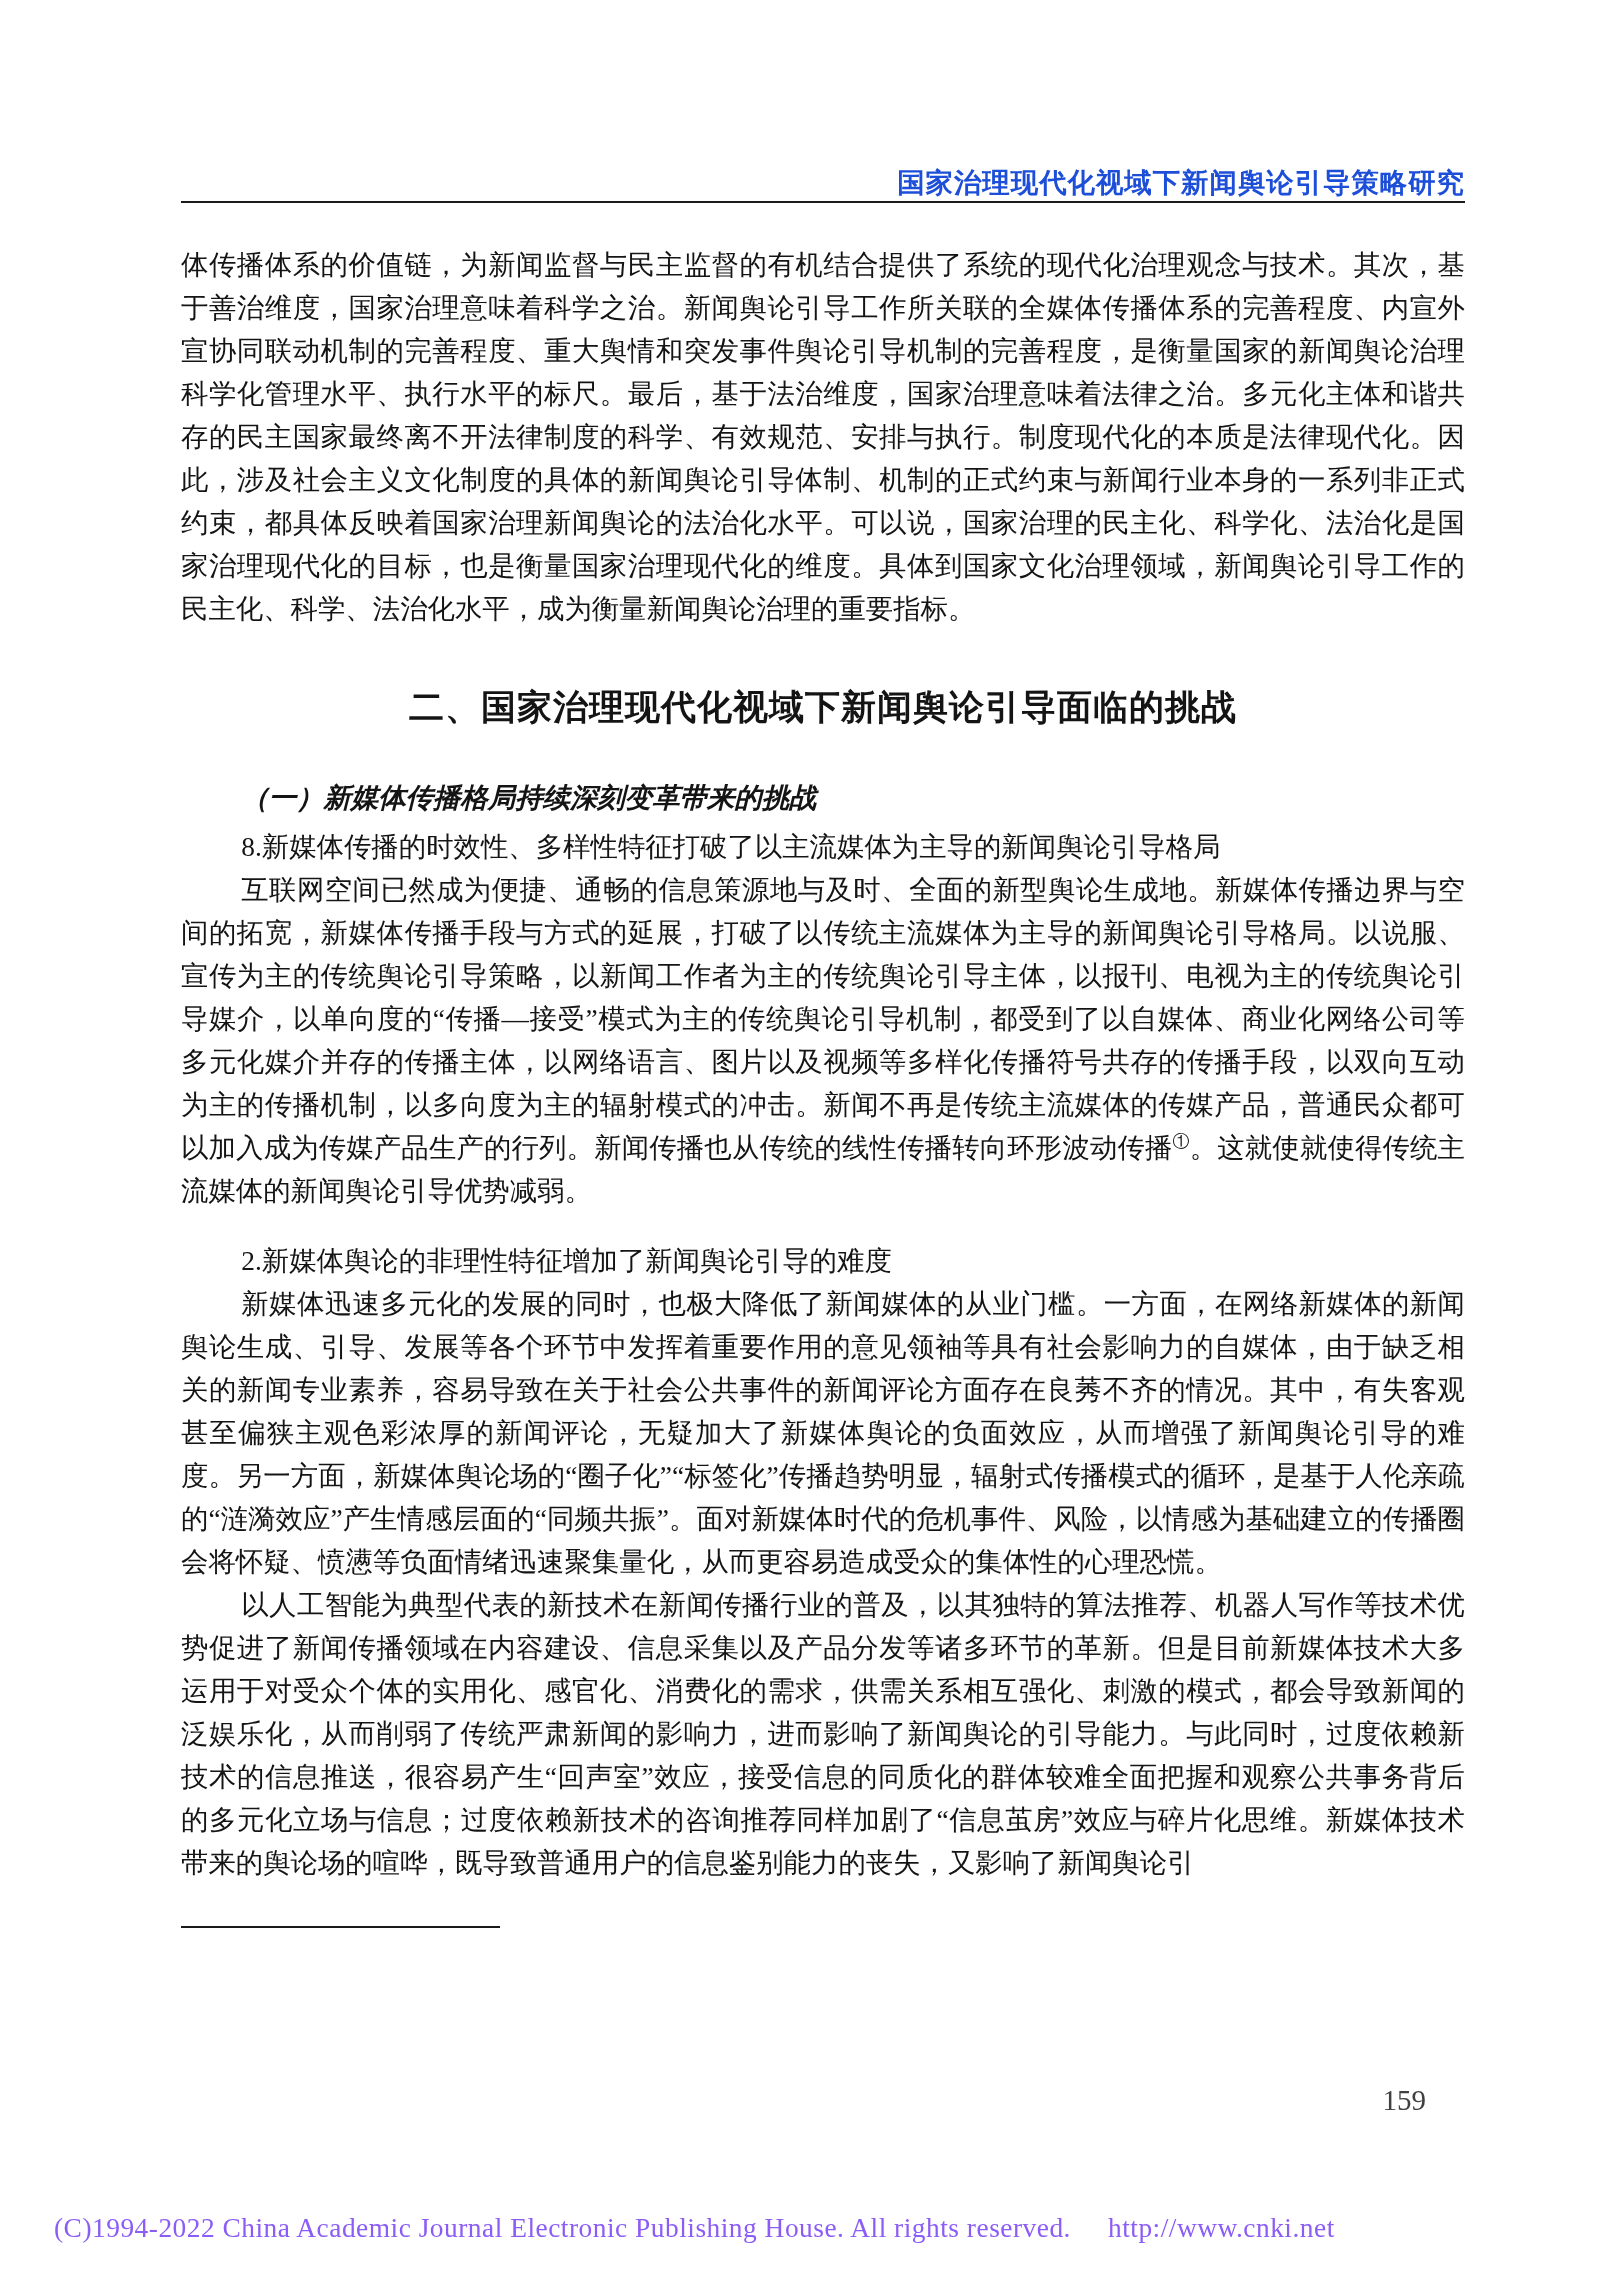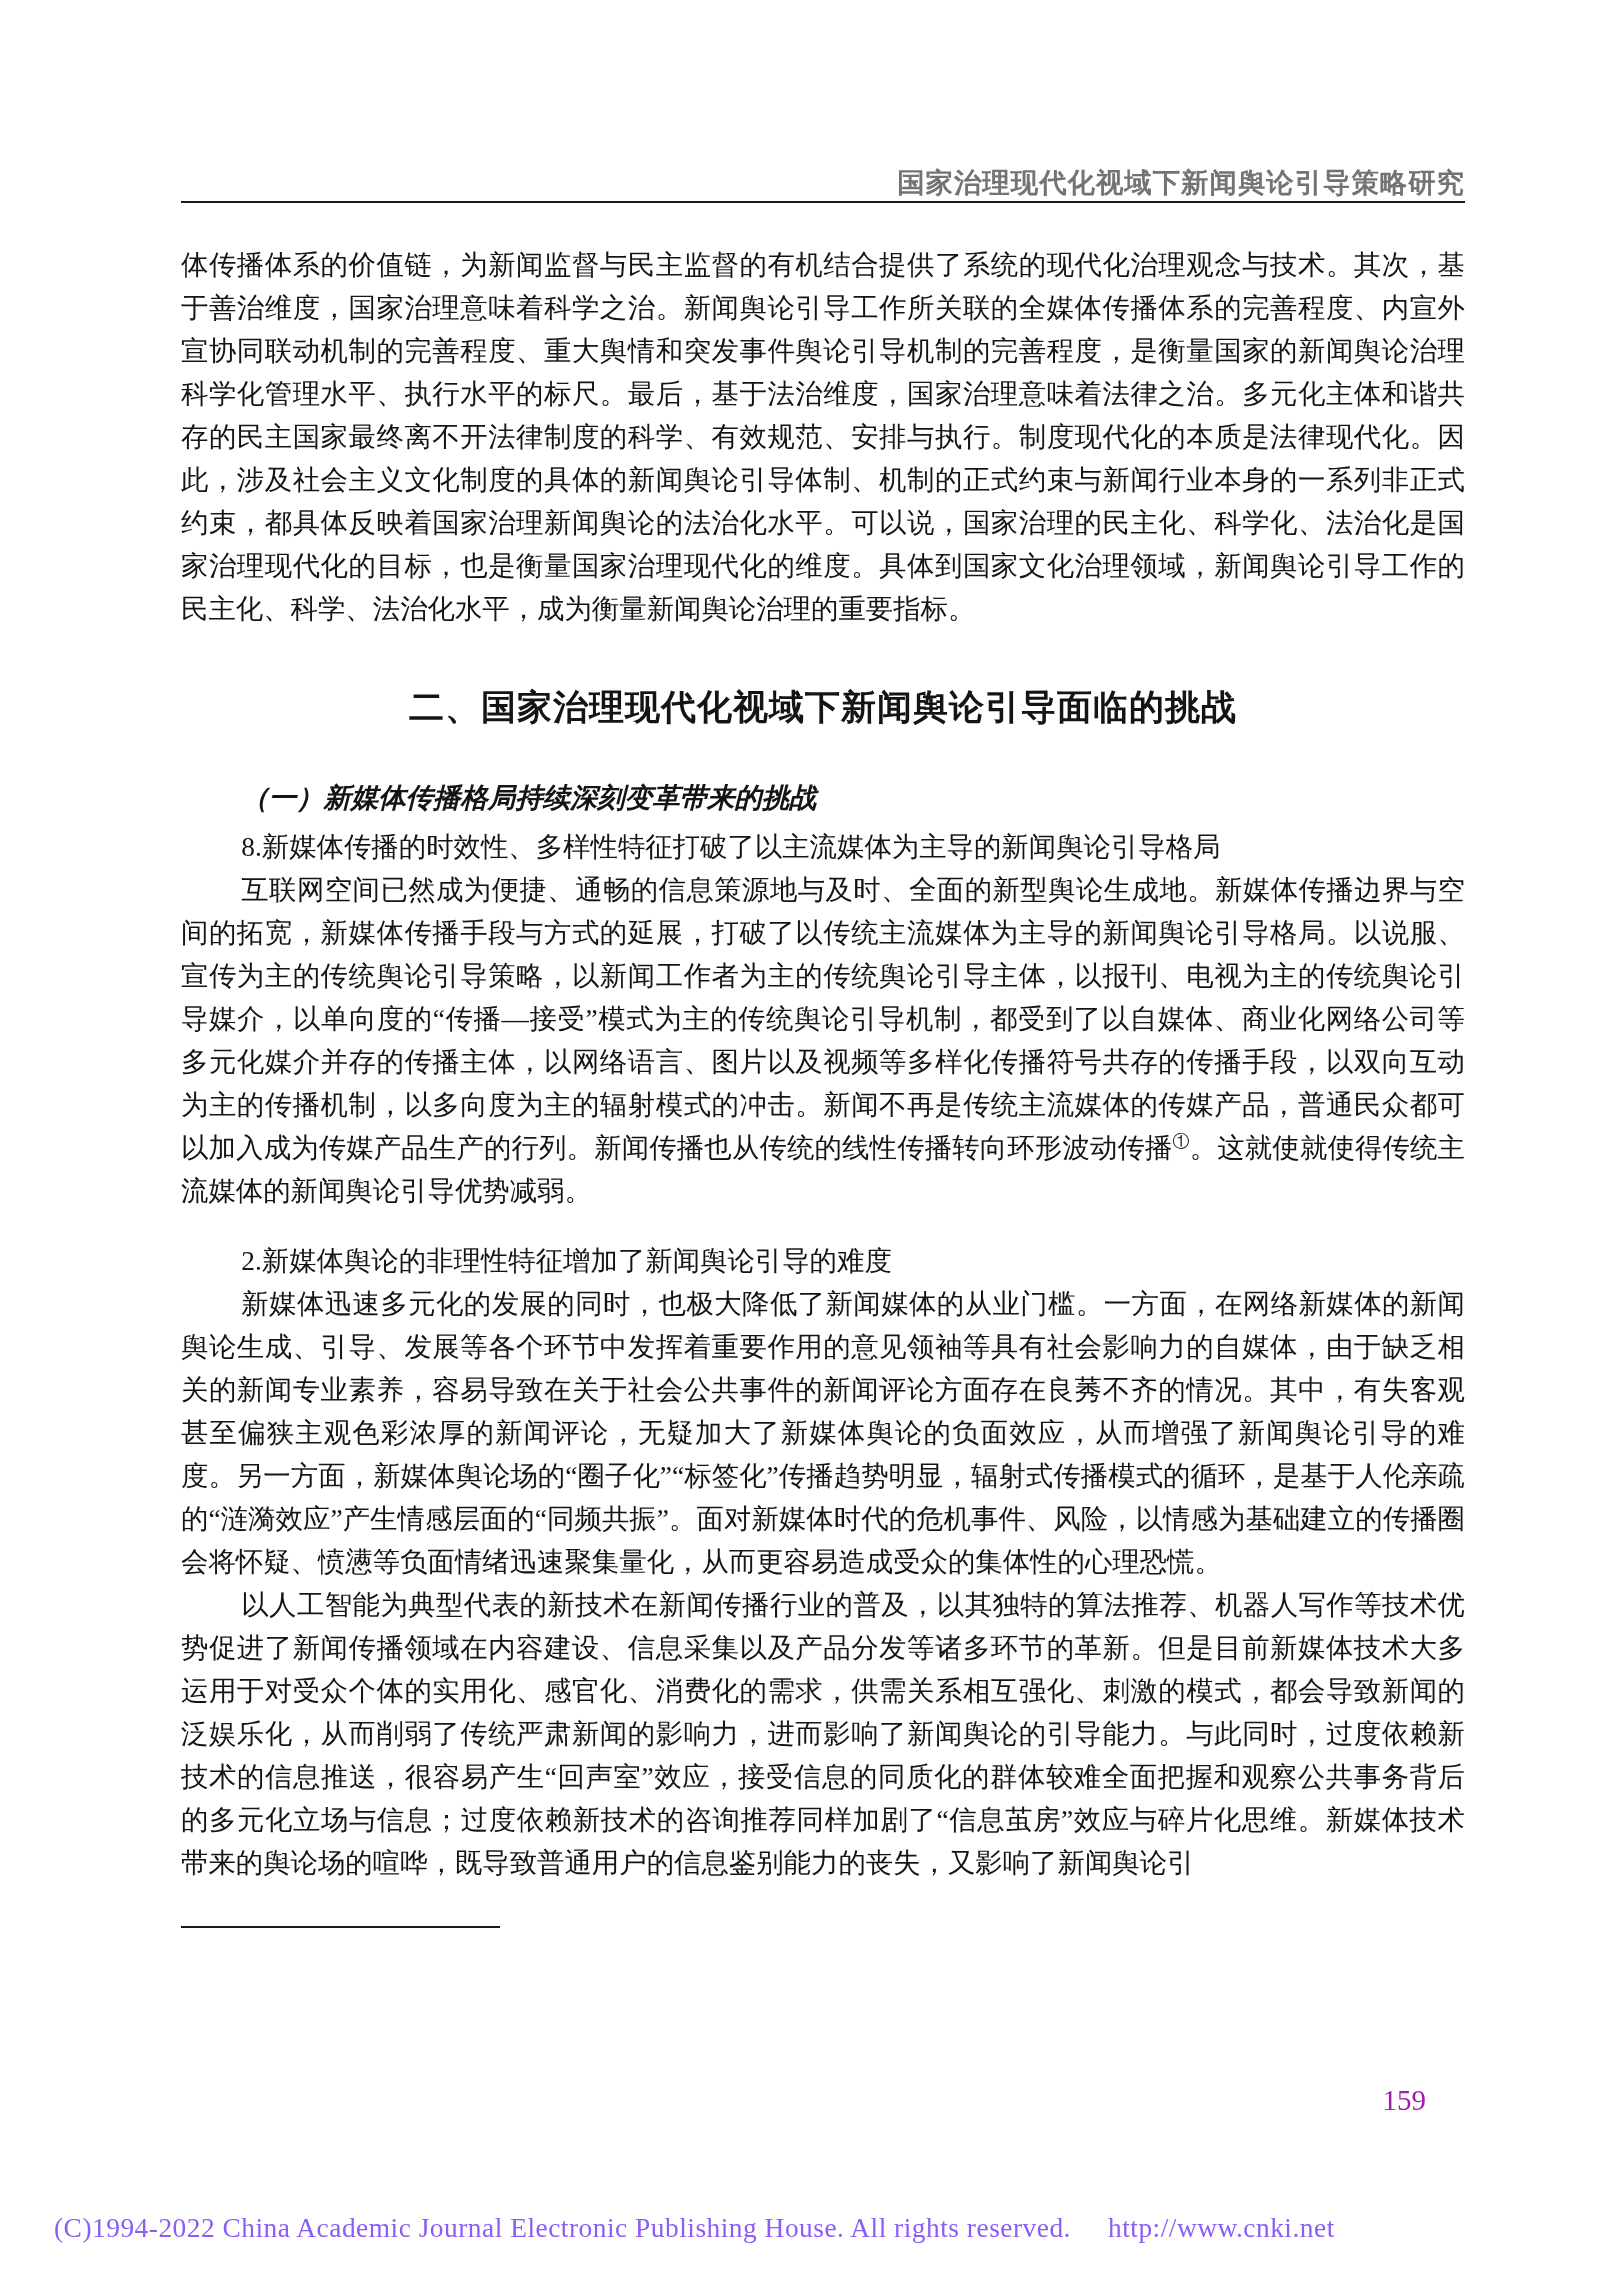--- a/index.html
+++ b/index.html
@@ -8,21 +8,21 @@
     background:#ffffff;
     position:relative;
     font-family:"Liberation Serif","DejaVu Serif",serif;
     color:#141414;
     -webkit-font-smoothing:antialiased;
   }
   .running-head{
     position:absolute;top:165px;left:181px;width:1284px;
     text-align:right;
     font-size:27.4px;font-weight:bold;letter-spacing:1px;
-    color:#737373;
+    color:#1d4ed8;
   }
   .header-rule{
     position:absolute;top:201px;left:181px;width:1284px;
     border-top:2px solid #1a1a1a;height:0;
   }
   .content{
     position:absolute;top:244px;left:181px;width:1284px;
     font-size:27.4px;line-height:43px;
     text-align:justify;
   }
@@ -47,21 +47,21 @@
     margin-top:41px;width:319px;height:0;
     border-top:2px solid #1a1a1a;
   }
   p.footnote{
     margin:25.5px 0 0 0;
     font-size:23.5px;line-height:33px;
     text-indent:2em;text-align:left;
   }
   .page-number{
     position:absolute;top:2084px;right:195px;
-    font-size:29px;color:#a21caf;
+    font-size:29px;color:#404040;
   }
   .page-footer{
     position:absolute;top:2213px;left:54px;width:1529px;
     font-size:27.4px;color:#8b5cf6;letter-spacing:0.5px;
     white-space:nowrap;
   }
   .page-footer .url{margin-left:37px;}
 </style>
 </head>
 <body>

